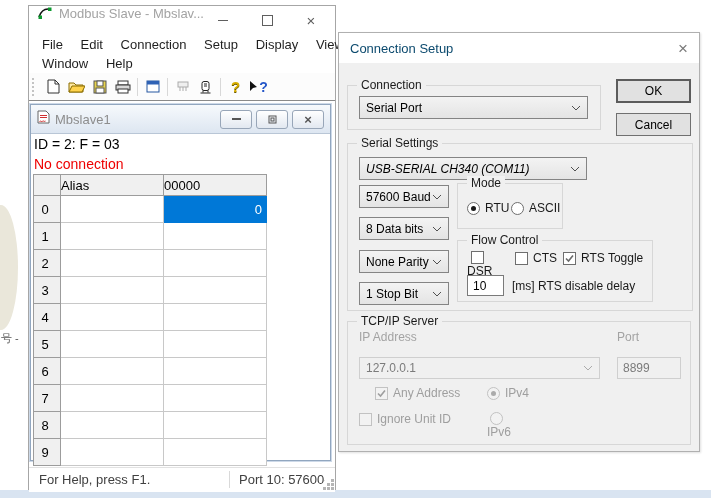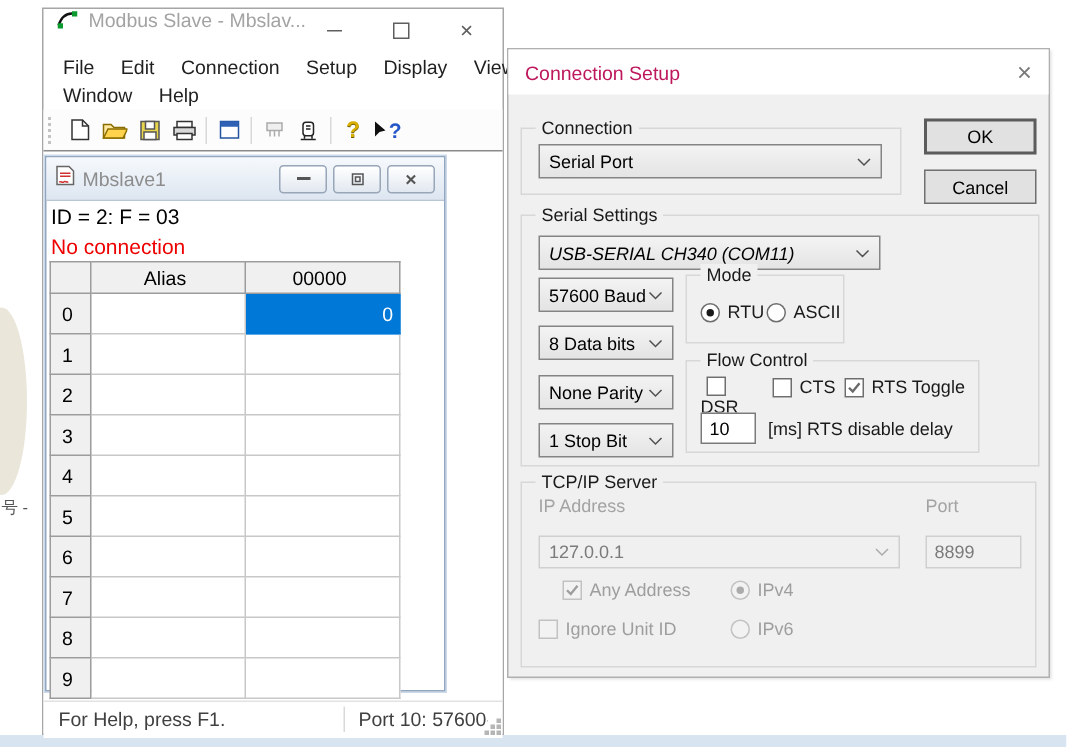--- a/index.html
+++ b/index.html
@@ -42,49 +42,49 @@
 
   .statusbar{position:absolute;left:0;top:461px;width:306px;height:24px;background:#fff;
     border-top:1px solid #e2e2e2;font-size:13px;color:#404040;}
   .status-left{position:absolute;left:10px;top:0;line-height:23px;}
   .status-div{position:absolute;left:200px;top:3px;width:1px;height:17px;background:#d9d9d9;}
   .status-right{position:absolute;left:210px;top:0;width:86px;line-height:23px;overflow:hidden;white-space:nowrap;}
   .grip{position:absolute;right:1px;bottom:2px;width:3px;height:3px;background:#b5b5b5;
     box-shadow:-4px 0 #b5b5b5,0 -4px #b5b5b5,-4px -4px #b5b5b5,-8px 0 #b5b5b5,0 -8px #b5b5b5;}
 
   
-  #child-window{left:30px;top:104px;width:267px;height:357px;background:#fff;z-index:2;
+  #child-window{left:30px;top:104px;width:301px;height:357px;background:#fff;z-index:2;
     border:1px solid #91a6bf;box-shadow:0 0 0 1px #cdd9e8;box-sizing:border-box;}
   .child-titlebar{height:28px;background:linear-gradient(#f6f9fc,#dde6f1);
     border-bottom:1px solid #b9c6d6;display:flex;align-items:center;padding:0 6px;}
   .child-title{color:#8d8d8d;font-size:13px;margin-left:5px;flex:1;}
   .child-btn{width:30px;height:17px;border:1px solid #98a6b8;border-radius:3px;
     background:linear-gradient(#ffffff,#e2e8f0);margin-left:4px;
     display:flex;align-items:center;justify-content:center;color:#4a4a4a;}
   .cmin{width:9px;height:2px;background:#555;}
   .cx{font-size:13px;font-weight:bold;line-height:13px;color:#555;}
 
   .child-info{height:41px;padding-left:3px;}
   .info1{font-size:14px;color:#000;line-height:21px;}
   .info2{font-size:14px;color:#ee0000;line-height:19px;}
 
   .grid-wrap{position:absolute;left:2px;top:69px;}
   table.grid{border-collapse:collapse;table-layout:fixed;font-size:13px;}
   table.grid th{font-weight:normal;background:#f0f0f0;border:1px solid #9c9c9c;
-    height:20px;text-align:center;padding:0 4px 0 0;}
+    height:20px;text-align:left;padding:0 4px 0 0;}
   table.grid td.rowhdr{background:#f0f0f0;border:1px solid #9c9c9c;text-align:center;width:22px;}
   table.grid td{border:1px solid #c8c8c8;height:26px;background:#fff;text-align:right;padding:0 4px 0 0;}
   table.grid td.sel{background:#0078d7;border-color:#0078d7;color:#fff;}
   .cw-n{width:22px;} .cw-a{width:103px;} .cw-v{width:103px;}
 
   
   #dialog{left:338px;top:32px;width:362px;height:420px;background:#f0f0f0;z-index:3;
     border:1px solid #b0b0b0;box-sizing:border-box;box-shadow:1px 1px 2px rgba(0,0,0,.12);}
   .dlg-titlebar{height:30px;background:#fff;display:flex;align-items:center;padding:0 11px;}
-  .dlg-title{color:#be185d;font-size:13px;flex:1;}
+  .dlg-title{color:#0c4a6e;font-size:13px;flex:1;}
   .dlg-close{color:#7a7a7a;font-size:17px;line-height:17px;width:22px;text-align:right;}
 
   .group{position:absolute;border:1px solid #d7d7d7;box-sizing:border-box;}
   .group-label{position:absolute;top:-8px;left:9px;background:#f0f0f0;padding:0 4px;
     font-size:12px;color:#1a1a1a;white-space:nowrap;}
 
   .combo{position:absolute;background:linear-gradient(#f3f3f3,#e4e4e4);border:1px solid #848484;
     box-sizing:border-box;font-size:12px;color:#000;}
   .combo .ctext{position:absolute;left:6px;top:50%;transform:translateY(-50%);white-space:nowrap;}
   .combo .chev{position:absolute;right:6px;top:50%;transform:translateY(-50%);}
@@ -454,18 +454,18 @@
       <span class="rbox">
           <span class="rdot"></span>
         </span>
       <span>IPv4</span>
     </div>
 
     <div class="check disabled" style="left:11px;top:90px;">
       <span class="box"></span>
       <span>Ignore Unit ID</span>
     </div>
-    <div class="radio disabled" style="left:139px;top:90px;">
+    <div class="radio disabled" style="left:139px;top:90px;flex-direction:column;">
       <span class="rbox"></span>
       <span>IPv6</span>
     </div>
   </div>
 </div>
 
 </body></html>

